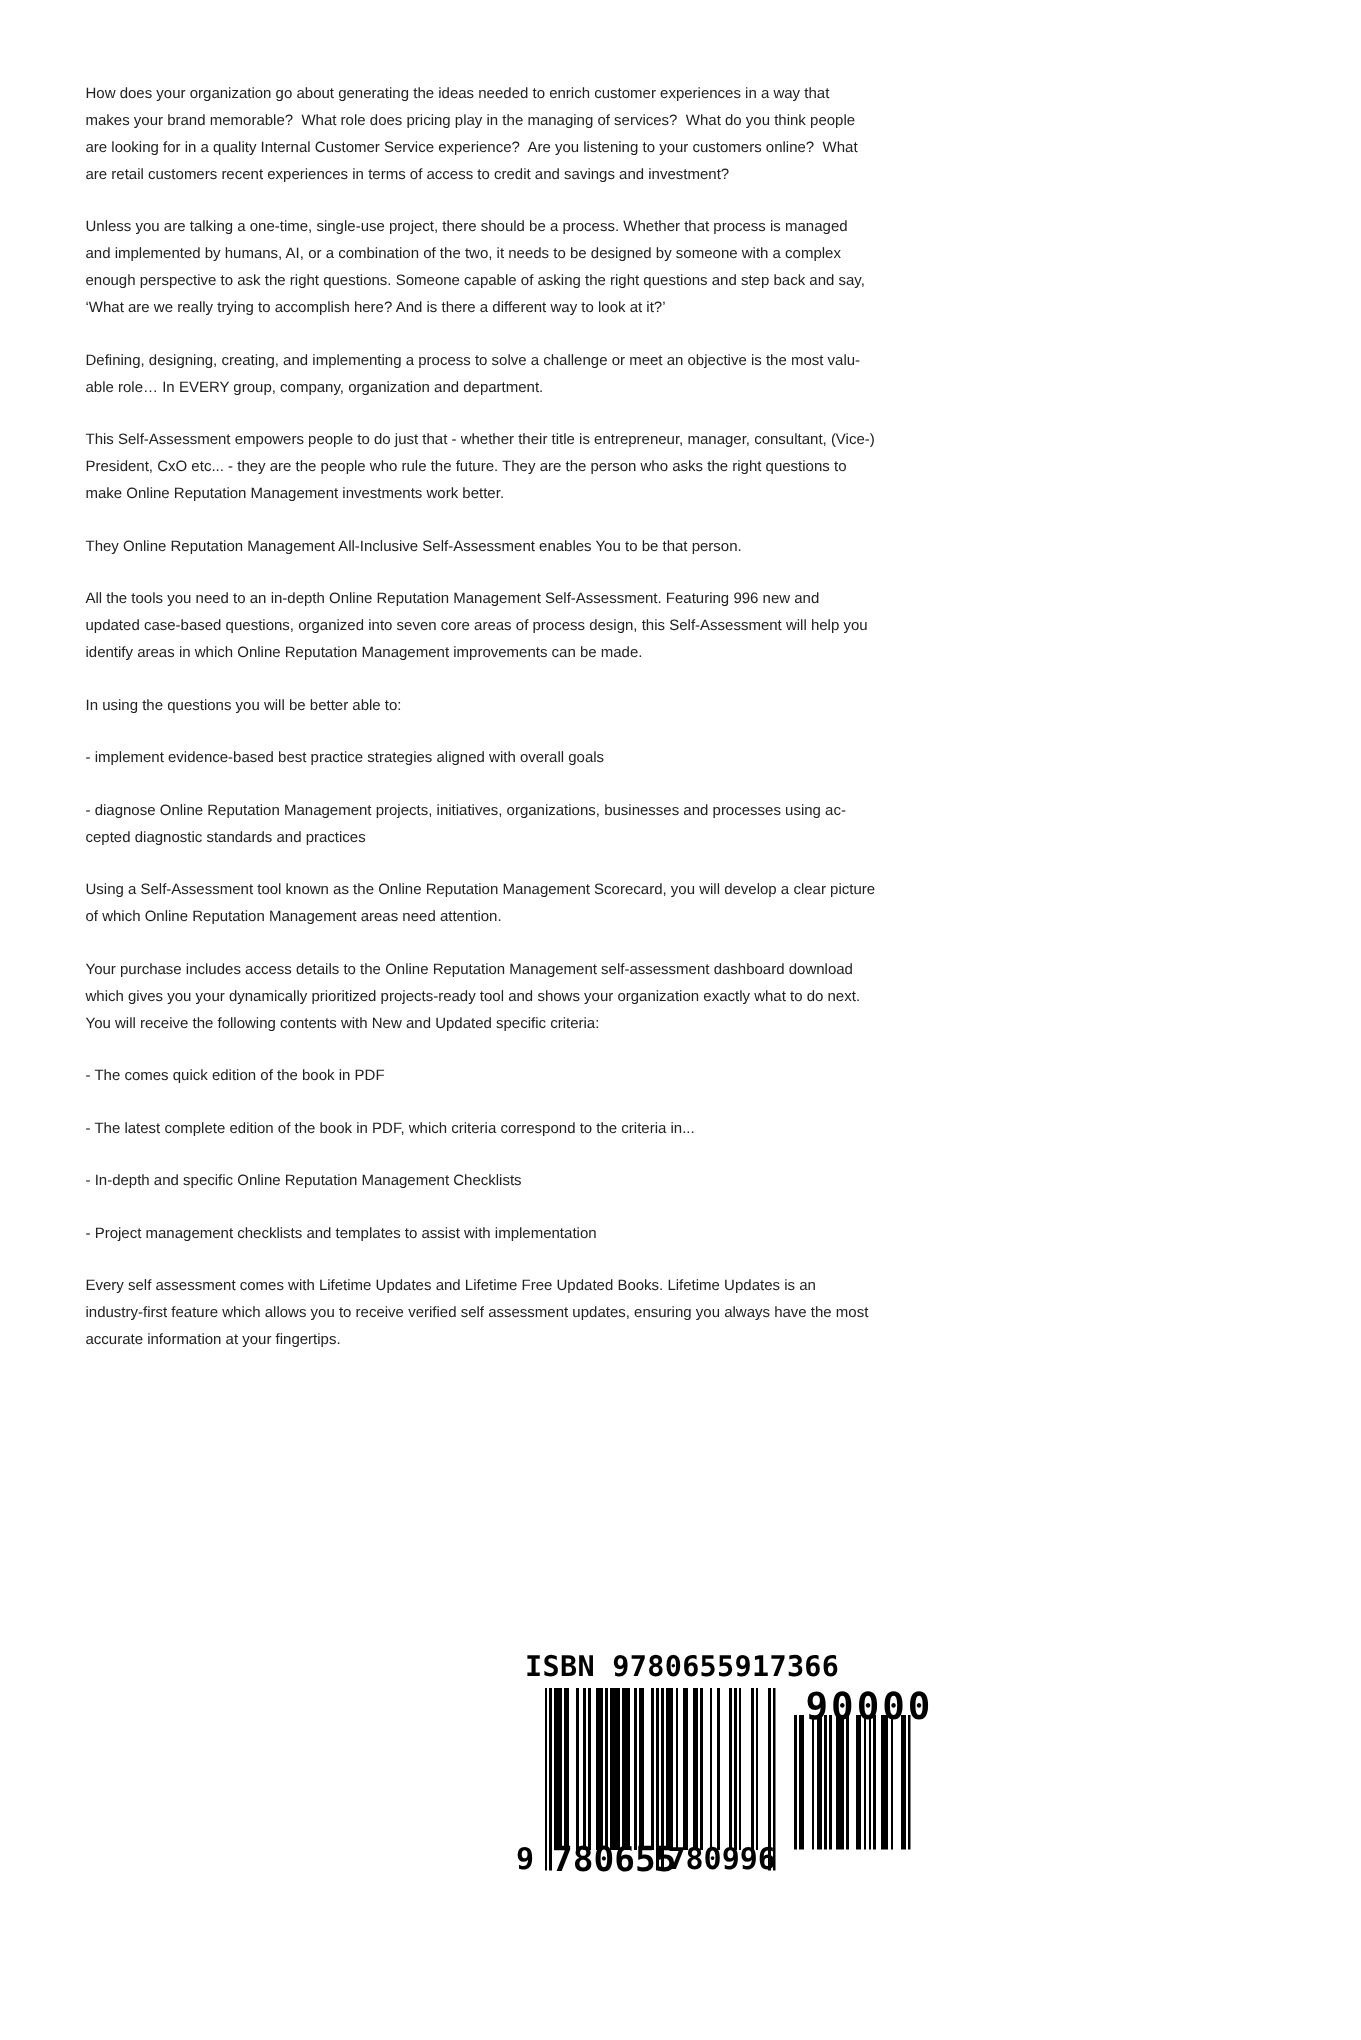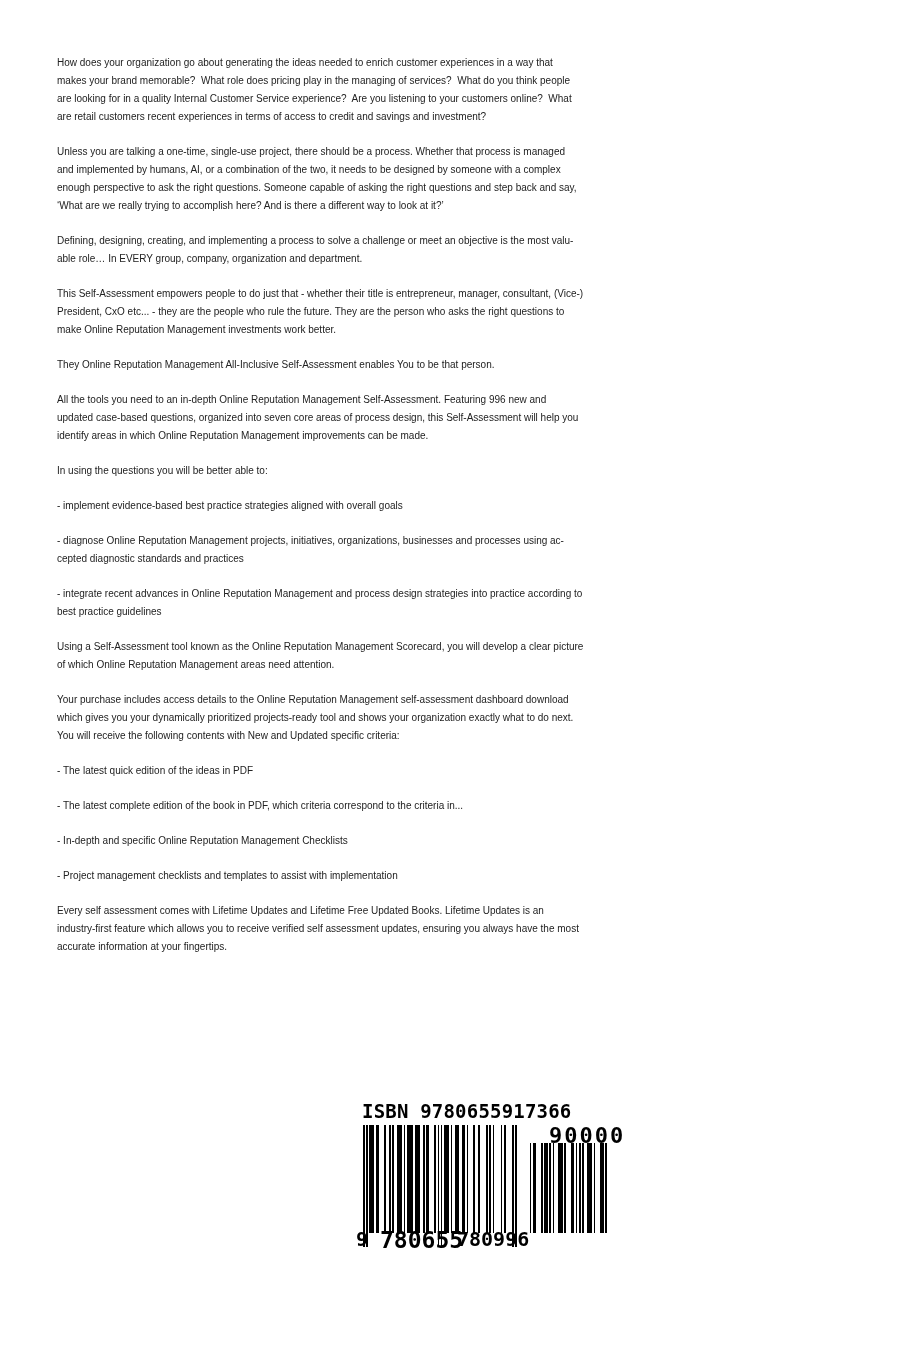--- a/index.html
+++ b/index.html
@@ -28,41 +28,40 @@
   .barcode-block{
     position:absolute;
     left:344px;top:1096px;
     width:272px;height:162px;
   }
   .mono{
     font-family:"DejaVu Sans Mono","Liberation Mono",monospace;
     font-weight:bold;
     color:#000;
     white-space:nowrap;
-    margin-left:12px;
   }
   .isbn-label{
     position:absolute;left:6px;top:4px;
     font-size:19px;letter-spacing:0.2px;
   }
   #ean13{
     position:absolute;left:19px;top:29px;
     width:154px;height:122px;
   }
   #ean5{
     position:absolute;left:184px;top:47px;
     width:79px;height:90px;
   }
   svg rect{fill:var(--bar-color);}
   .hr-first{position:absolute;left:0px;top:131px;font-size:20px;}
   .hr-left{position:absolute;left:24px;top:131px;font-size:23px;}
   .hr-right{position:absolute;left:101px;top:131px;font-size:20px;}
   .supp-label{
     position:absolute;left:193px;top:27px;
-    font-size:22px;letter-spacing:2px;
+    font-size:25px;letter-spacing:2px;
   }
 </style>
 </head>
 <body>
 
 <div class="text-block">
   <p>How does your organization go about generating the ideas needed to enrich customer experiences in a way that
 makes your brand memorable?  What role does pricing play in the managing of services?  What do you think people
 are looking for in a quality Internal Customer Service experience?  Are you listening to your customers online?  What
 are retail customers recent experiences in terms of access to credit and savings and investment?</p>
@@ -76,28 +75,26 @@
 President, CxO etc... - they are the people who rule the future. They are the person who asks the right questions to
 make Online Reputation Management investments work better.</p>
   <p>They Online Reputation Management All-Inclusive Self-Assessment enables You to be that person.</p>
   <p>All the tools you need to an in-depth Online Reputation Management Self-Assessment. Featuring 996 new and
 updated case-based questions, organized into seven core areas of process design, this Self-Assessment will help you
 identify areas in which Online Reputation Management improvements can be made.</p>
   <p>In using the questions you will be better able to:</p>
   <p>- implement evidence-based best practice strategies aligned with overall goals</p>
   <p>- diagnose Online Reputation Management projects, initiatives, organizations, businesses and processes using ac-
 cepted diagnostic standards and practices</p>
-  <p>- integrate recent advances in Online Reputation Management and process design strategies into practice according to
-best practice guidelines</p>
   <p>Using a Self-Assessment tool known as the Online Reputation Management Scorecard, you will develop a clear picture
 of which Online Reputation Management areas need attention.</p>
   <p>Your purchase includes access details to the Online Reputation Management self-assessment dashboard download
 which gives you your dynamically prioritized projects-ready tool and shows your organization exactly what to do next.
 You will receive the following contents with New and Updated specific criteria:</p>
-  <p>- The latest quick edition of the ideas in PDF</p>
+  <p>- The comes quick edition of the book in PDF</p>
   <p>- The latest complete edition of the book in PDF, which criteria correspond to the criteria in...</p>
   <p>- In-depth and specific Online Reputation Management Checklists</p>
   <p>- Project management checklists and templates to assist with implementation</p>
   <p>Every self assessment comes with Lifetime Updates and Lifetime Free Updated Books. Lifetime Updates is an
 industry-first feature which allows you to receive verified self assessment updates, ensuring you always have the most
 accurate information at your fingertips.</p>
 </div>
 
 <div class="barcode-block">
   <span class="mono isbn-label">ISBN 9780655917366</span>

